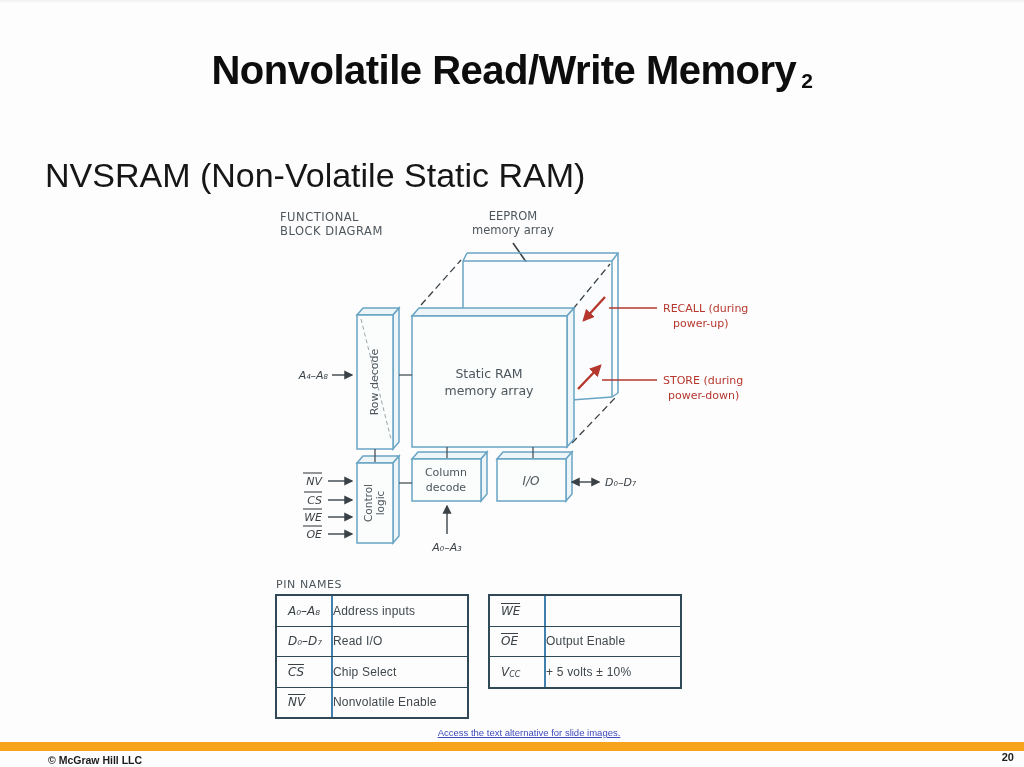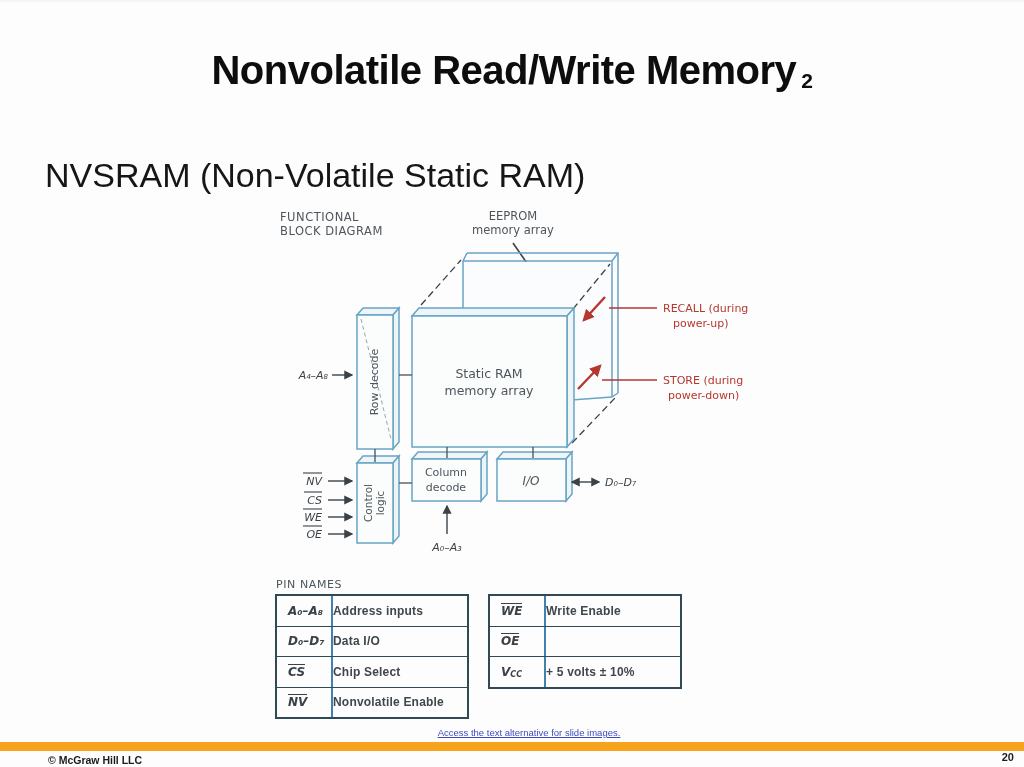--- a/index.html
+++ b/index.html
@@ -17,21 +17,21 @@
     position:absolute;top:148px;left:45px;font-size:34px;font-weight:400;color:#161616;margin-top:6px;
   }
   svg text{font-family:"DejaVu Sans",sans-serif;}
   .pin-heading{
     position:absolute;left:276px;top:576px;font-size:11px;color:#4d565c;letter-spacing:0.6px;
     font-family:"DejaVu Sans",sans-serif;
   }
   .pin-table{
     position:absolute;border:2px solid #2f4a56;background:#fdfdfd;
   }
-  .pin-table .row{display:flex;border-bottom:1.5px solid #2f4a56;height:29.5px;font-weight:bold;}
+  .pin-table .row{display:flex;border-bottom:1.5px solid #2f4a56;height:29.5px;}
   .pin-table .row:last-child{border-bottom:none;}
   .pin-cell{
     width:56px;border-right:2px solid #4281ad;display:flex;align-items:center;
     padding-left:11px;box-sizing:border-box;
     font-family:"DejaVu Sans",sans-serif;font-style:italic;font-size:12px;color:#3b4247;
   }
   .desc-cell{
     flex:1;display:flex;align-items:center;padding-left:0;
     font-size:12px;color:#3f474c;letter-spacing:0.2px;
   }
@@ -189,47 +189,47 @@
 
   <div class="pin-heading">PIN NAMES</div>
 
   <div class="pin-table" style="left:275px;top:592px;width:190px;">
     <div class="row">
       <div class="pin-cell">A₀–A₈</div>
       <div class="desc-cell">Address inputs</div>
     </div>
     <div class="row">
       <div class="pin-cell">D₀–D₇</div>
-      <div class="desc-cell">Data I/O</div>
+      <div class="desc-cell">Read I/O</div>
     </div>
     <div class="row">
       <div class="pin-cell">
           <span class="ovl">CS</span>
         </div>
       <div class="desc-cell">Chip Select</div>
     </div>
     <div class="row">
       <div class="pin-cell">
           <span class="ovl">NV</span>
         </div>
       <div class="desc-cell">Nonvolatile Enable</div>
     </div>
   </div>
 
   <div class="pin-table" style="left:488px;top:592px;width:190px;">
     <div class="row">
       <div class="pin-cell">
           <span class="ovl">WE</span>
         </div>
-      <div class="desc-cell">Write Enable</div>
     </div>
     <div class="row">
       <div class="pin-cell">
           <span class="ovl">OE</span>
         </div>
+      <div class="desc-cell">Output Enable</div>
     </div>
     <div class="row">
       <div class="pin-cell">
           <span>V</span>
           <span class="subcc">CC</span>
         </div>
       <div class="desc-cell">+ 5 volts ± 10%</div>
     </div>
   </div>
 

